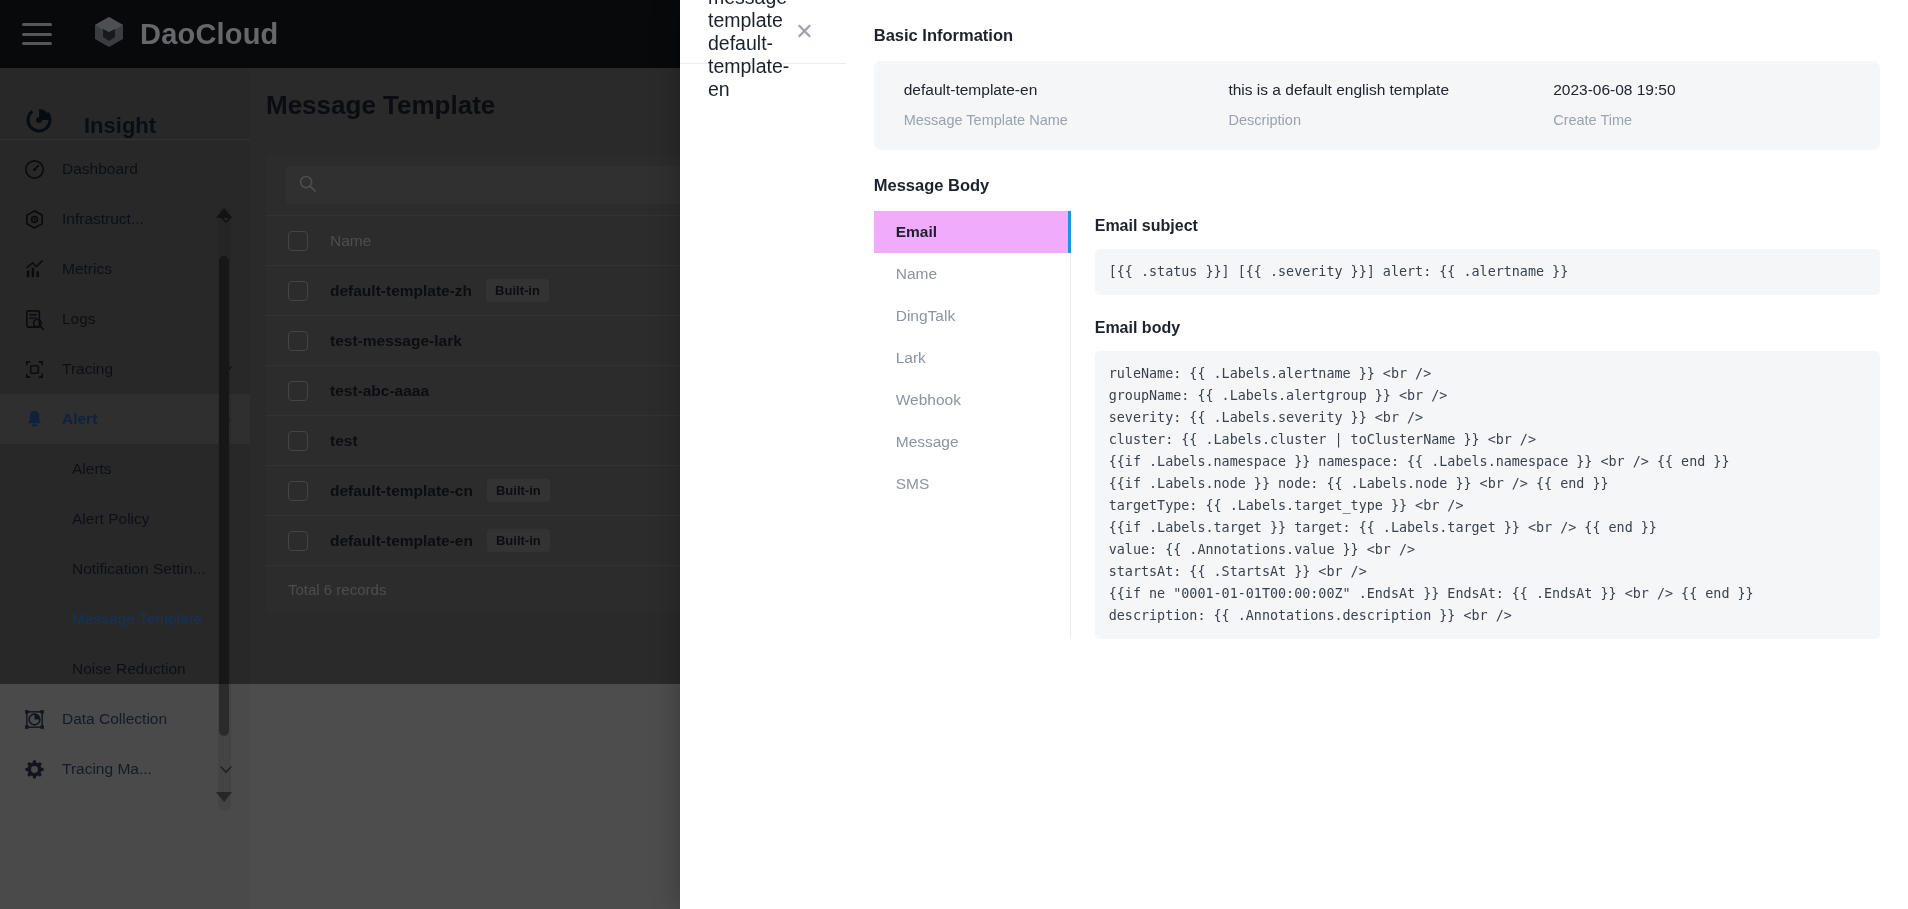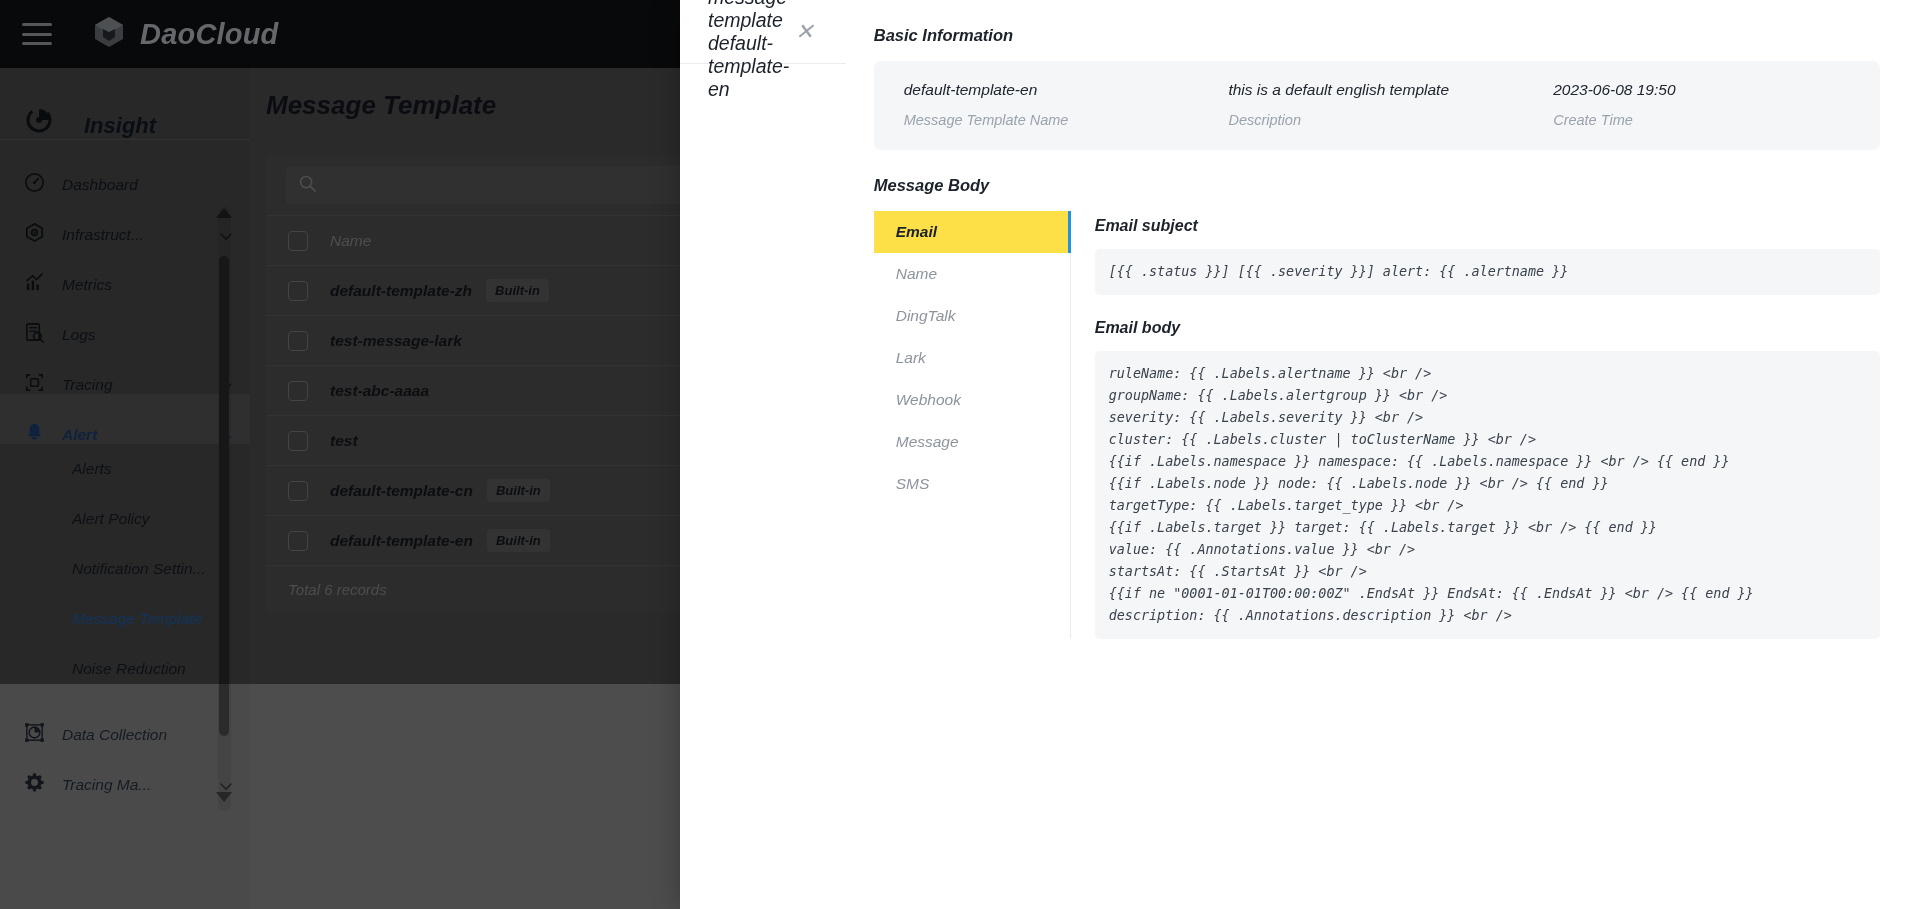--- a/index.html
+++ b/index.html
@@ -2,21 +2,21 @@
 <html><head>
 <meta charset="utf-8">
 <style>
   * { box-sizing: border-box; margin: 0; padding: 0; }
   html, body {
     width: 1908px; height: 909px;
     overflow: hidden;
     font-family: "Liberation Sans", sans-serif;
     background: #ffffff;
   }
-  #app { position: relative; width: 1908px; height: 684px; font-style: italic; }
+  #app { position: relative; width: 1908px; height: 684px; }
 
   
   .bg-layer { position: absolute; inset: 0; background: #f3f4f6; }
 
   .topbar {
     position: absolute; top: 0; left: 0; width: 1908px; height: 68px;
     background: #0f1115; display: flex; align-items: center; padding-left: 22px;
   }
   .hamburger { width: 30px; height: 22px; display: flex; flex-direction: column;
                justify-content: space-between; cursor: pointer; margin-right: 40px; }
@@ -26,21 +26,21 @@
 
   .sidebar {
     position: absolute; top: 68px; left: 0; width: 250px; height: 841px;
     background: #4a4a4a; color: #12161c;
   }
   .insight-row { display: flex; align-items: flex-end; gap: 30px; height: 72px; padding-left: 24px;
                  border-bottom: 1px solid rgba(255,255,255,.10); }
   .insight-label { font-size: 22px; font-weight: 600; color: #111a26; }
   .nav { padding-top: 4px; }
   .nav-item {
-    display: flex; align-items: flex-end; height: 50px; padding-left: 22px; padding-right: 16px;
+    display: flex; align-items: center; height: 50px; padding-left: 22px; padding-right: 16px;
     gap: 16px; font-size: 15.5px; color: #151b24; cursor: pointer; position: relative;
   }
   .nav-item .ico { width: 24px; height: 24px; flex: 0 0 24px; display: flex;
                    align-items: center; justify-content: center; }
   .nav-item.active-parent { background: rgba(255,255,255,.07); }
   .nav-item.active-parent .nav-label { color: #1a3f70; font-weight: 600; }
   .nav-label { flex: 1; white-space: nowrap; }
   .chev { width: 16px; height: 16px; flex: 0 0 16px; opacity: .75; }
   .sub-item {
     height: 50px; display: flex; align-items: center; padding-left: 72px;
@@ -117,21 +117,21 @@
   .info-col { flex: 0 0 33.33%; padding-left: 14px; }
   .info-val { font-size: 15.5px; color: #20262f; margin-bottom: 13px; }
   .info-lbl { font-size: 14.5px; color: #9ba3ad; }
 
   .body-wrap { display: flex; }
   .vtabs { width: 197px; flex: 0 0 197px; border-right: 1px solid #e9ecef; }
   .vtab {
     height: 42px; display: flex; align-items: center; padding-left: 22px;
     font-size: 15.5px; color: #8c949e; cursor: pointer; position: relative;
   }
-  .vtab.active { background: #fde047; color: #1c222b; font-weight: 600; }
+  .vtab.active { background: #f0abfc; color: #1c222b; font-weight: 600; }
   .vtab.active::after {
     content: ""; position: absolute; right: -1px; top: 0; bottom: 0;
     width: 3px; background: #1f93e0;
   }
   .panel { flex: 1; padding-left: 24px; }
   .field-label { font-size: 16px; font-weight: 600; color: #1c222b; margin: 6px 0 14px 0; }
   .code-box {
     background: #f4f6f8; border-radius: 5px; padding: 12px 14px;
     font-family: "DejaVu Sans Mono", "Liberation Mono", monospace;
     font-size: 13.4px; line-height: 22px; color: #3a424c; white-space: pre-wrap;

